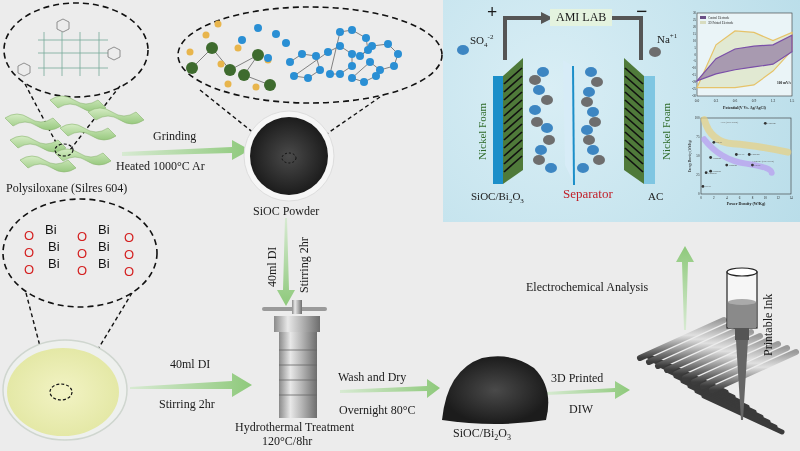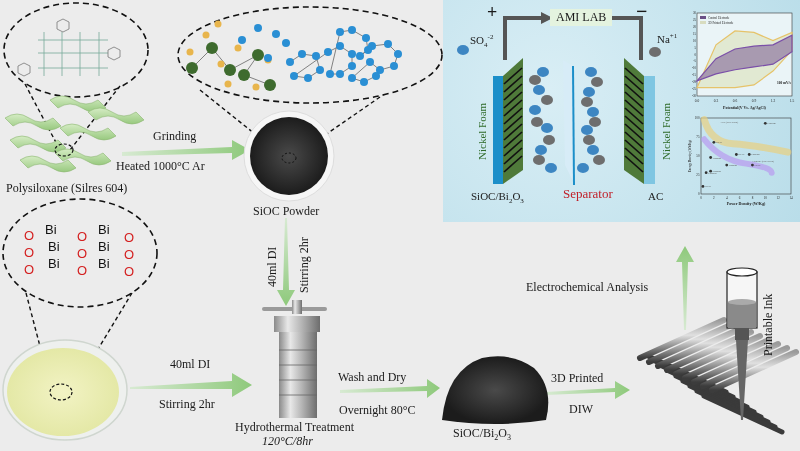--- a/index.html
+++ b/index.html
@@ -425,21 +425,21 @@
     <div class="lbl" style="left: 48px; top: 256px; font-family: &quot;Liberation Sans&quot;, sans-serif; font-size: 13px; color: rgb(17, 17, 17);">Bi</div>
     <div class="lbl" style="left: 24px; top: 262px; font-family: &quot;Liberation Sans&quot;, sans-serif; font-size: 13px; color: rgb(212, 32, 32);">O</div>
     <div class="lbl" style="left: 77px; top: 263px; font-family: &quot;Liberation Sans&quot;, sans-serif; font-size: 13px; color: rgb(212, 32, 32);">O</div>
     <div class="lbl" style="left: 98px; top: 256px; font-family: &quot;Liberation Sans&quot;, sans-serif; font-size: 13px; color: rgb(17, 17, 17);">Bi</div>
     <div class="lbl" style="left: 124px; top: 264px; font-family: &quot;Liberation Sans&quot;, sans-serif; font-size: 13px; color: rgb(212, 32, 32);">O</div>
   </div>
 
 <div class="lbl" style="left:170px;top:357px;">40ml DI</div>
 <div class="lbl" style="left:159px;top:397px;">Stirring 2hr</div>
 <div class="lbl" style="left:235px;top:420px;">Hydrothermal Treatment</div>
-<div class="lbl" style="left:262px;top:434px;font-style:italic;">120°C/8hr</div>
+<div class="lbl" style="left:262px;top:434px;">120°C/8hr</div>
 <div class="lbl" style="left:338px;top:370px;">Wash and Dry</div>
 <div class="lbl" style="left:339px;top:403px;">Overnight 80°C</div>
 <div class="lbl" style="left:453px;top:426px;">
   <span>SiOC/Bi</span><sub style="font-size:8px">2</sub><span>O</span><sub style="font-size:8px">3</sub>
 </div>
 <div class="lbl" style="left:551px;top:371px;">3D Printed</div>
 <div class="lbl" style="left:569px;top:402px;">DIW</div>
 <div class="lbl" style="left:526px;top:280px;">Electrochemical Analysis</div>
 <div class="vlbl" style="left:761px;top:356px;">Printable Ink</div>
 

